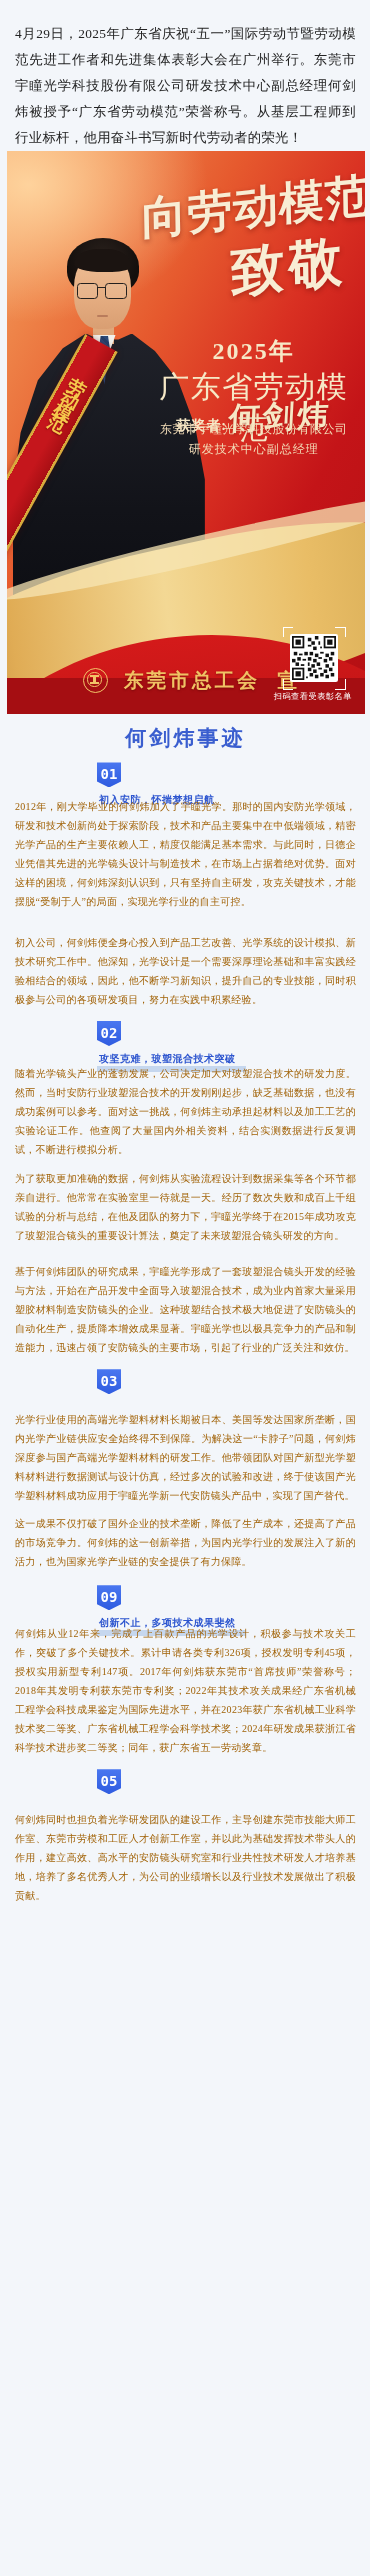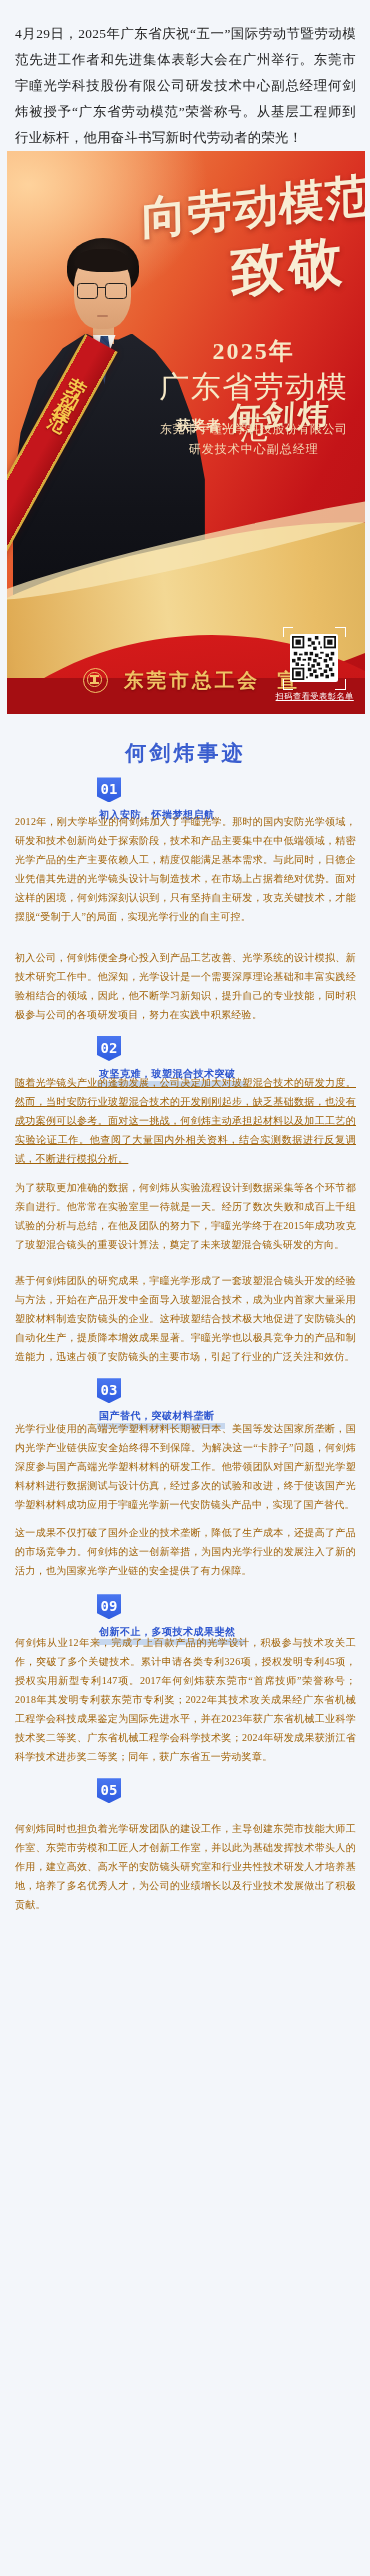--- a/index.html
+++ b/index.html
@@ -100,24 +100,24 @@
     text-shadow:0 1px 2.1px rgba(90,5,5,.5);}
   
   .qr-wrap{position:absolute;z-index:6;left:278px;top:478px;width:59px;height:59px;}
   .qbr{position:absolute;width:9.3px;height:9.3px;border:1.5px solid #fff;}
   .qbr.tl{left:-2.1px;top:-2.1px;border-right:none;border-bottom:none;}
   .qbr.tr{right:-2.1px;top:-2.1px;border-left:none;border-bottom:none;}
   .qbr.bl{left:-2.1px;bottom:-2.1px;border-right:none;border-top:none;}
   .qbr.br{right:-2.1px;bottom:-2.1px;border-left:none;border-top:none;}
   .qr-box{position:absolute;left:5.2px;top:5.2px;width:48px;height:48px;background:#fff;border-radius:2.1px;
     display:flex;align-items:center;justify-content:center;}
-  .qr-caption{position:absolute;z-index:6;left:267px;top:540px;width:82px;text-align:center;
-    font-size:8.2px;color:#ffffff;letter-spacing:0.5px;font-family:"Liberation Sans","DejaVu Sans",sans-serif;text-decoration:underline;}
-  
-  .a-title{margin:25px auto 0;width:340px;text-align:center;
+  .qr-caption{position:absolute;z-index:6;left:267px;top:540px;width:82px;
+    font-size:8.2px;color:#ffffff;letter-spacing:0.5px;font-family:"Liberation Sans","DejaVu Sans",sans-serif;}
+  
+  .a-title{margin:10px auto 0;width:340px;text-align:center;
     font-size:21px;font-weight:bold;color:#3a5ecf;letter-spacing:3.1px;}
   .sec-head{margin-left:97px;display:flex;align-items:flex-start;height:30px;flex-direction:column;}
   .badge{flex:0 0 24px;width:24px;height:30px;
     background:linear-gradient(180deg,#4a77f0,#2f5ce0);
     clip-path:polygon(0 0,100% 0,100% 76%,50% 100%,0 76%);
     color:#fff;font-family:"DejaVu Sans Mono","Liberation Mono",monospace;
     font-weight:bold;font-size:14px;line-height:25px;text-align:center;}
   .sec-title{margin-left:0;font-family:"Liberation Sans","DejaVu Sans",sans-serif;
     font-size:10px;font-weight:bold;color:#2e56cf;line-height:26px;letter-spacing:0.5px;
     padding:0 10.3px 0 2.1px;}
@@ -255,27 +255,26 @@
   <div class="badge">01</div>
   <div class="sec-title">初入安防，怀揣梦想启航</div>
 </div>
 <p class="para" style="margin-top:4.6px;">2012年，刚大学毕业的何剑炜加入了宇瞳光学。那时的国内安防光学领域，研发和技术创新尚处于探索阶段，技术和产品主要集中在中低端领域，精密光学产品的生产主要依赖人工，精度仅能满足基本需求。与此同时，日德企业凭借其先进的光学镜头设计与制造技术，在市场上占据着绝对优势。面对这样的困境，何剑炜深刻认识到，只有坚持自主研发，攻克关键技术，才能摆脱“受制于人”的局面，实现光学行业的自主可控。</p>
 <p class="para" style="margin-top:22px;">初入公司，何剑炜便全身心投入到产品工艺改善、光学系统的设计模拟、新技术研究工作中。他深知，光学设计是一个需要深厚理论基础和丰富实践经验相结合的领域，因此，他不断学习新知识，提升自己的专业技能，同时积极参与公司的各项研发项目，努力在实践中积累经验。</p>
 
 <div class="sec-head" style="margin-top:12px;">
   <div class="badge">02</div>
   <div class="sec-title bar">攻坚克难，玻塑混合技术突破</div>
 </div>
-<p class="para" style="margin-top:7px;text-decoration:underline;">随着光学镜头产业的蓬勃发展，公司决定加大对玻塑混合技术的研发力度。然而，当时安防行业玻塑混合技术的开发刚刚起步，缺乏基础数据，也没有成功案例可以参考。面对这一挑战，何剑炜主动承担起材料以及加工工艺的实验论证工作。他查阅了大量国内外相关资料，结合实测数据进行反复调试，不断进行模拟分析。</p>
+<p class="para" style="margin-top:13px;">随着光学镜头产业的蓬勃发展，公司决定加大对玻塑混合技术的研发力度。然而，当时安防行业玻塑混合技术的开发刚刚起步，缺乏基础数据，也没有成功案例可以参考。面对这一挑战，何剑炜主动承担起材料以及加工工艺的实验论证工作。他查阅了大量国内外相关资料，结合实测数据进行反复调试，不断进行模拟分析。</p>
 <p class="para" style="margin-top:9.8px;">为了获取更加准确的数据，何剑炜从实验流程设计到数据采集等各个环节都亲自进行。他常常在实验室里一待就是一天。经历了数次失败和成百上千组试验的分析与总结，在他及团队的努力下，宇瞳光学终于在2015年成功攻克了玻塑混合镜头的重要设计算法，奠定了未来玻塑混合镜头研发的方向。</p>
 <p class="para" style="margin-top:17px;">基于何剑炜团队的研究成果，宇瞳光学形成了一套玻塑混合镜头开发的经验与方法，开始在产品开发中全面导入玻塑混合技术，成为业内首家大量采用塑胶材料制造安防镜头的企业。这种玻塑结合技术极大地促进了安防镜头的自动化生产，提质降本增效成果显著。宇瞳光学也以极具竞争力的产品和制造能力，迅速占领了安防镜头的主要市场，引起了行业的广泛关注和效仿。</p>
 
 <div class="sec-head" style="margin-top:12.4px;">
   <div class="badge">03</div>
-  <div class="sec-title bar">国产替代，突破材料垄断</div>
 </div>
 <p class="para" style="margin-top:10.8px;">光学行业使用的高端光学塑料材料长期被日本、美国等发达国家所垄断，国内光学产业链供应安全始终得不到保障。为解决这一“卡脖子”问题，何剑炜深度参与国产高端光学塑料材料的研发工作。他带领团队对国产新型光学塑料材料进行数据测试与设计仿真，经过多次的试验和改进，终于使该国产光学塑料材料成功应用于宇瞳光学新一代安防镜头产品中，实现了国产替代。</p>
 <p class="para" style="margin-top:8.8px;">这一成果不仅打破了国外企业的技术垄断，降低了生产成本，还提高了产品的市场竞争力。何剑炜的这一创新举措，为国内光学行业的发展注入了新的活力，也为国家光学产业链的安全提供了有力保障。</p>
 
 <div class="sec-head" style="margin-top:14.4px;">
   <div class="badge">09</div>
   <div class="sec-title bar">创新不止，多项技术成果斐然</div>
 </div>
 <p class="para" style="margin-top:8.8px;">何剑炜从业12年来，完成了上百款产品的光学设计，积极参与技术攻关工作，突破了多个关键技术。累计申请各类专利326项，授权发明专利45项，授权实用新型专利147项。2017年何剑炜获东莞市“首席技师”荣誉称号；2018年其发明专利获东莞市专利奖；2022年其技术攻关成果经广东省机械工程学会科技成果鉴定为国际先进水平，并在2023年获广东省机械工业科学技术奖二等奖、广东省机械工程学会科学技术奖；2024年研发成果获浙江省科学技术进步奖二等奖；同年，获广东省五一劳动奖章。</p>
 

